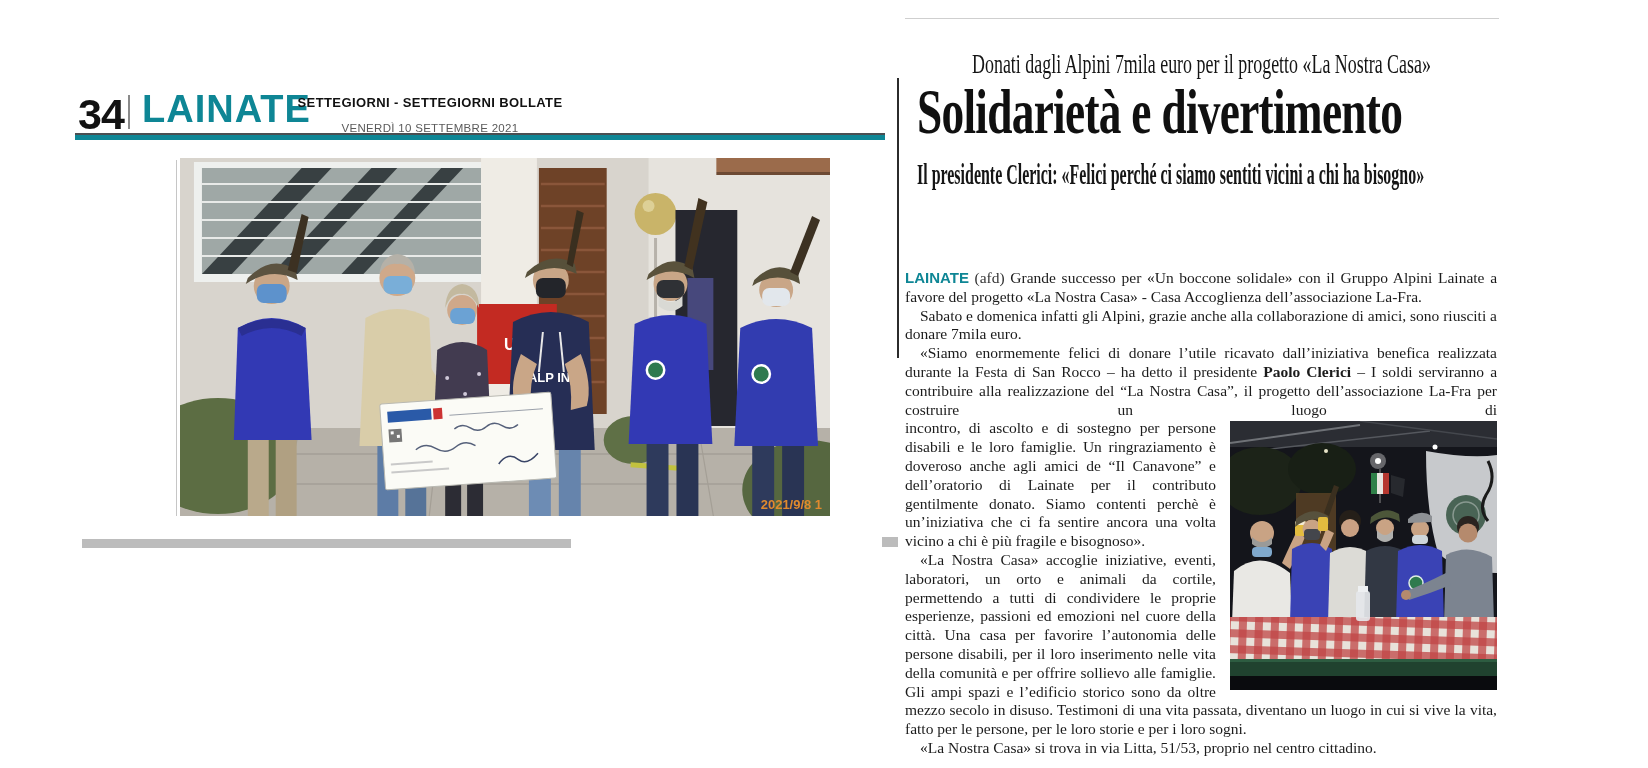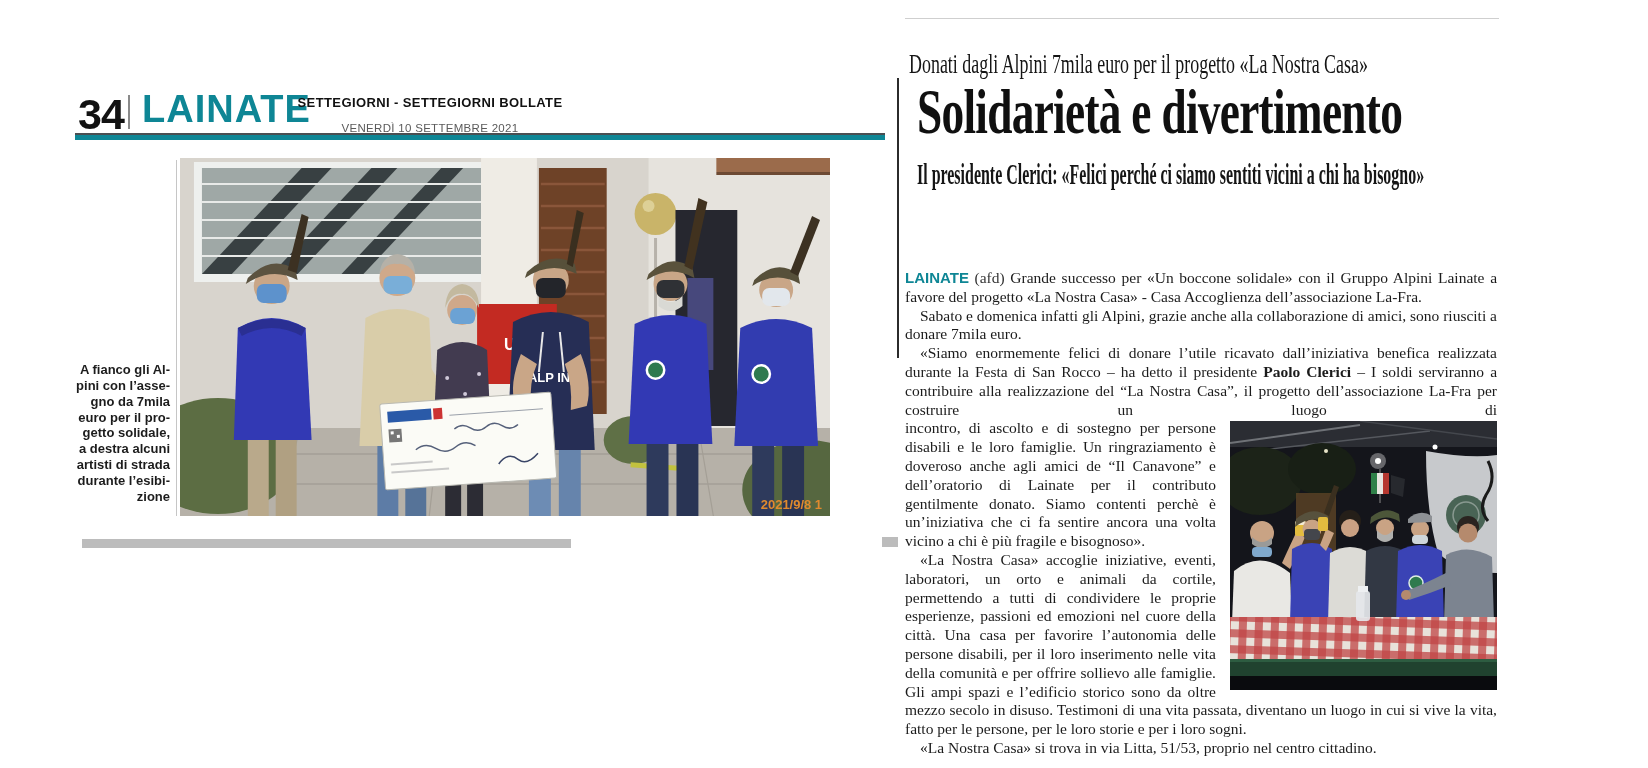--- a/index.html
+++ b/index.html
@@ -21,21 +21,21 @@
            font-family:"Liberation Sans",sans-serif;font-weight:bold;font-size:13px;
            line-height:1.22;color:#1c1c1c;white-space:pre-line;}
   .caption-photo-sep{position:absolute;left:176px;top:160px;width:1px;height:356px;background:#c6c6c6;}
   .photo1{position:absolute;left:180px;top:158px;width:650px;height:358px;}
   .gray-bar{position:absolute;left:82px;top:539px;width:489px;height:9px;}
   .gray-stub{position:absolute;left:882px;top:537px;width:16px;height:10px;}
 
   
   .art-topline{position:absolute;left:905px;top:18px;width:594px;height:1px;background:#cfcfcf;}
   .art-vrule{position:absolute;left:897px;top:78px;width:2px;height:280px;background:#2b2b2b;}
-  .kicker{position:absolute;left:905px;top:48px;width:592px;display:flex;justify-content:flex-end;
+  .kicker{position:absolute;left:905px;top:48px;width:592px;display:flex;justify-content:center;
           font-size:28px;color:#141414;white-space:nowrap;}
   .kicker>span{transform:scaleX(.64);transform-origin:center;}
   .headline{position:absolute;left:917px;top:76px;font-weight:bold;font-size:63px;color:#101010;
           white-space:nowrap;transform:scaleX(.72);transform-origin:left;letter-spacing:-1px;}
   .subhead{position:absolute;left:917px;top:158px;font-weight:bold;font-size:29px;color:#151515;
           white-space:nowrap;transform:scaleX(.55);transform-origin:left;}
   .article-body{position:absolute;left:905px;top:221px;width:592px;font-size:15.5px;
           line-height:18.8px;text-align:justify;color:#1b1b1b;margin-top:48px;}
   .article-body p{margin:0;}
   .indent{text-indent:15px;}
@@ -210,29 +210,20 @@
       <rect x="212" y="268" width="3" height="3" fill="#ffffff"></rect>
         <rect x="218" y="272" width="3" height="3" fill="#ffffff"></rect>
       <path d="M236,288 q10,-7 20,0 t20,0 t20,0" stroke="#55607a" fill="none" stroke-width="1.5"></path>
       <rect x="210" y="300" width="42" height="2" fill="#c9c9c9"></rect>
       <rect x="210" y="308" width="58" height="2" fill="#c9c9c9"></rect>
       <path d="M318,308 q10,-12 20,-3 q8,7 20,-5" stroke="#3a4668" fill="none" stroke-width="1.5"></path>
     </g>
     <text x="644" y="351" text-anchor="end" font-family="Liberation Sans,sans-serif" font-weight="bold" font-size="13" fill="#E08A2E">2021/9/8 1</text>
   </svg>
 
-  <div class="photo-caption">A fianco gli Al-
-pini con l’asse-
-gno da 7mila
-euro per il pro-
-getto solidale,
-a destra alcuni
-artisti di strada
-durante l’esibi-
-zione</div>
   <div class="caption-photo-sep"></div>
   <div class="gray-bar" style="background:#BCBCBC;"></div>
   <div class="gray-stub" style="background:#BCBCBC;"></div>
 
   <div class="art-topline"></div>
   <div class="art-vrule"></div>
   <div class="kicker">
       <span>Donati dagli Alpini 7mila euro per il progetto «La Nostra Casa»</span>
     </div>
   <div class="headline">Solidarietà e divertimento</div>

